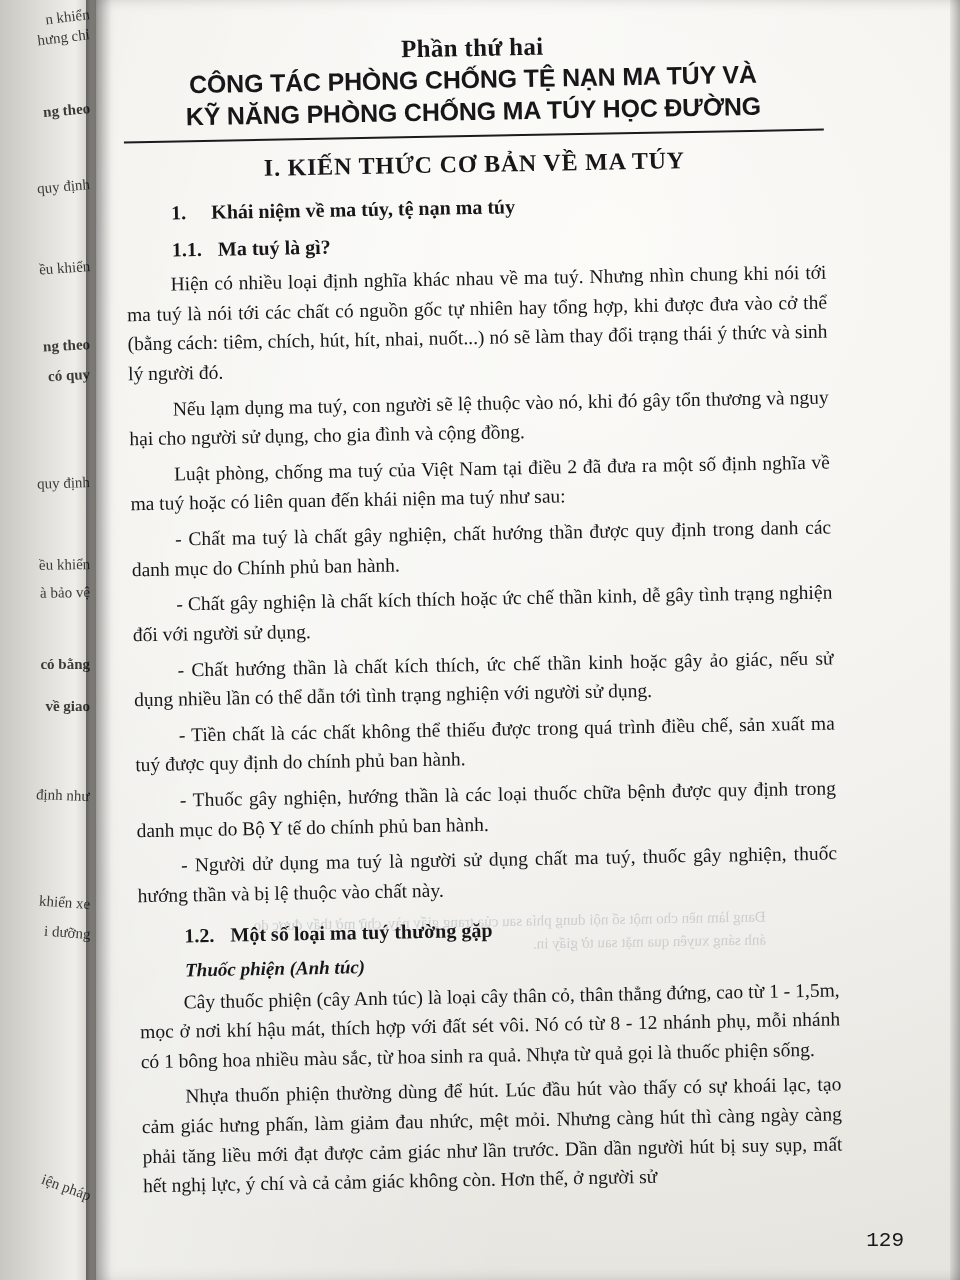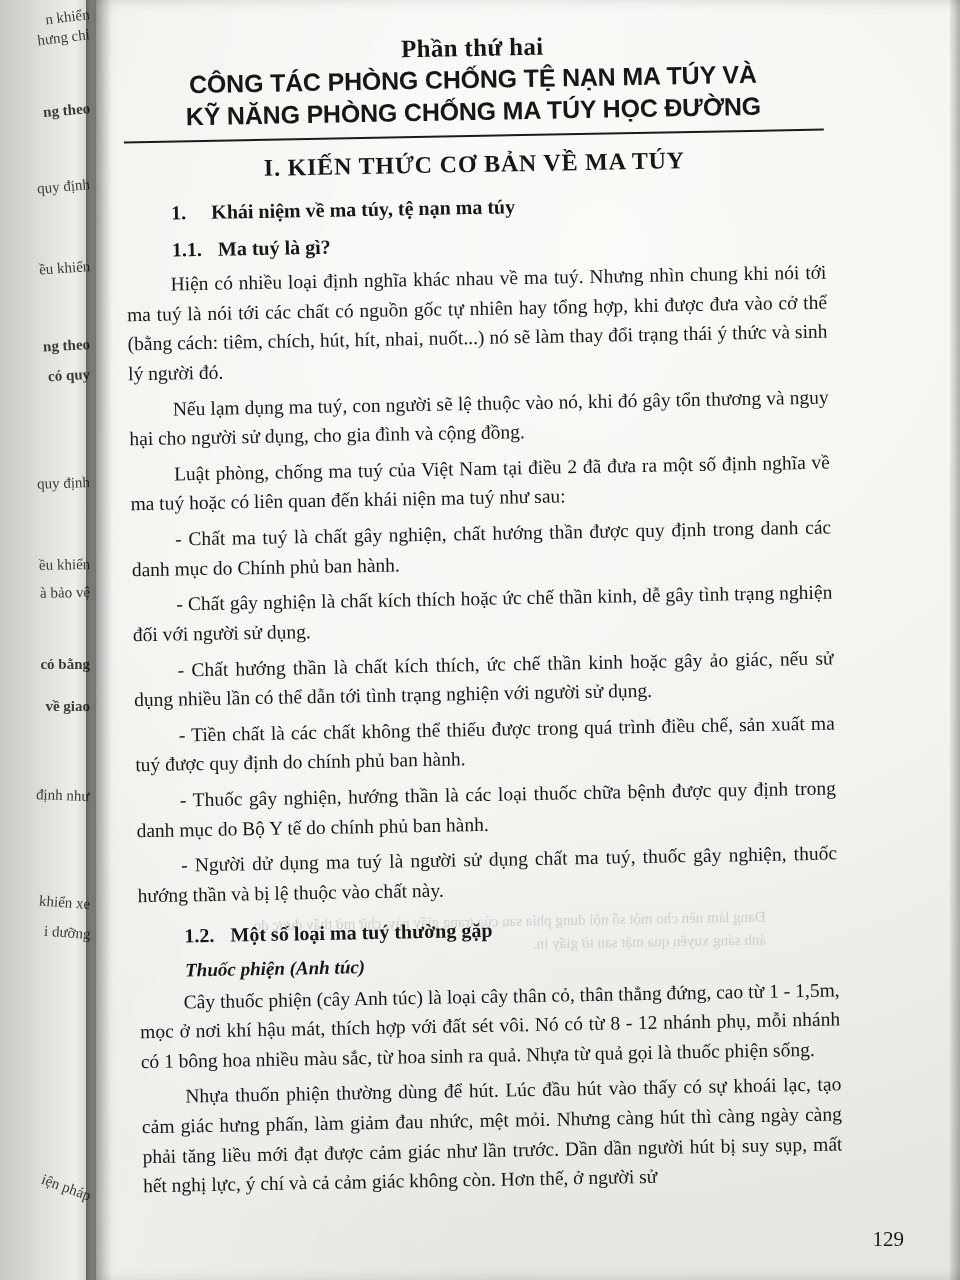--- a/index.html
+++ b/index.html
@@ -140,21 +140,21 @@
     line-height: 1.52;
     margin: 0 0 6px 0;
     text-align: justify;
     text-indent: 44px;
   }
   .folio {
     position: absolute;
     right: 56px;
     bottom: 28px;
     font-size: 21px;
-    font-family: Liberation Serif, serif;
+    font-family: Liberation Mono, monospace;
     color: #17171a;
   }
 
   
   .skew { transform: rotate(-1.05deg); transform-origin: 50% 0%; }
 
   
   .bleed {
     position: absolute;
     left: 150px;

